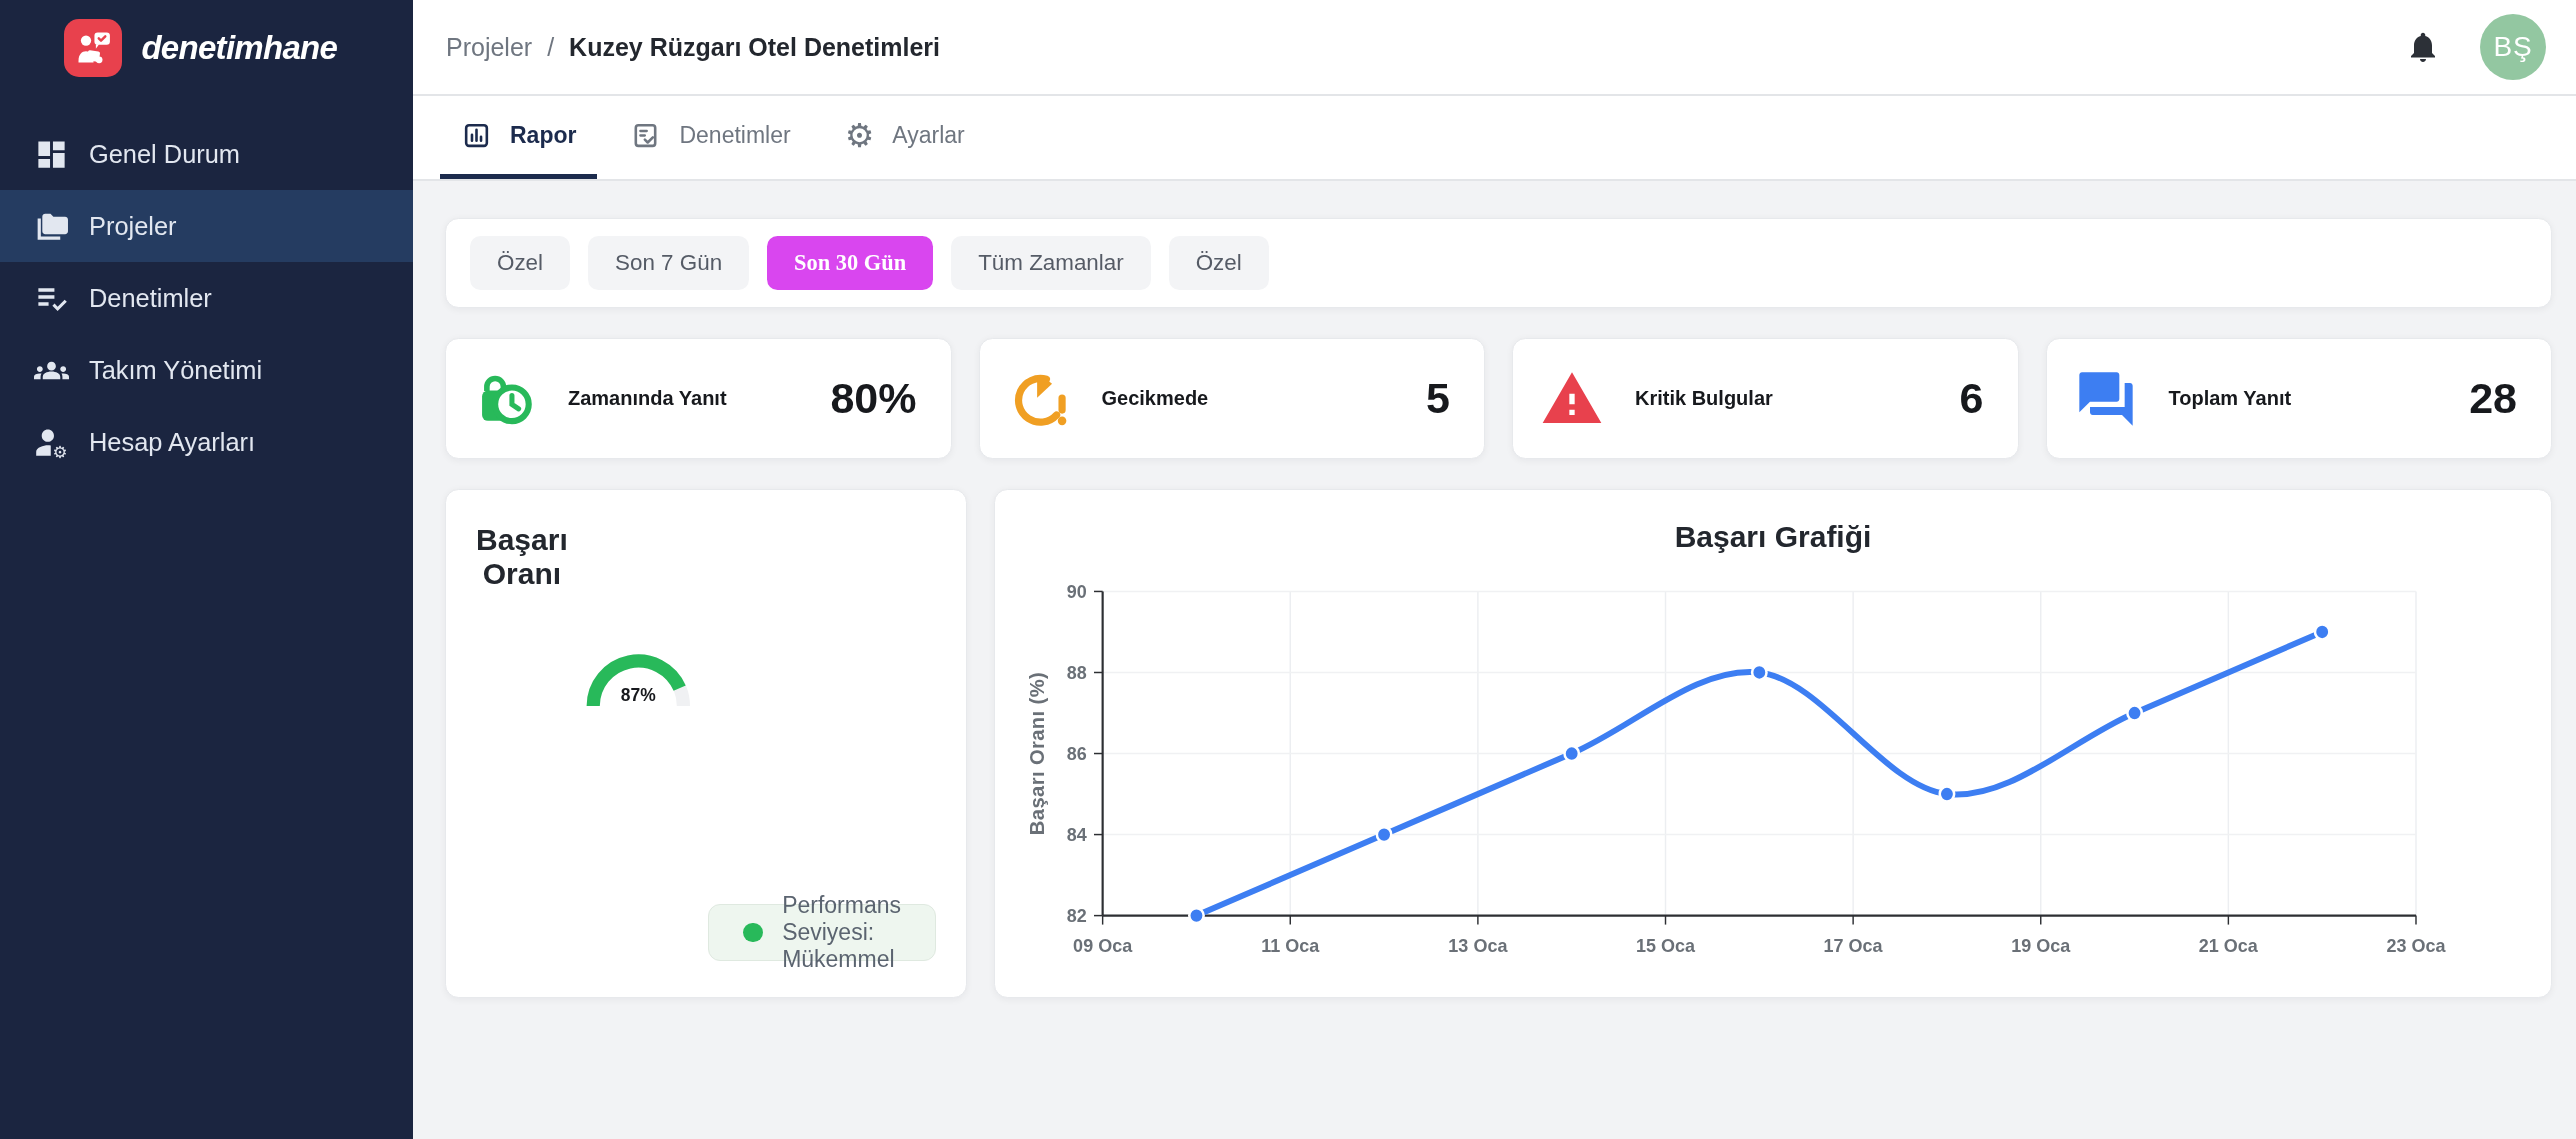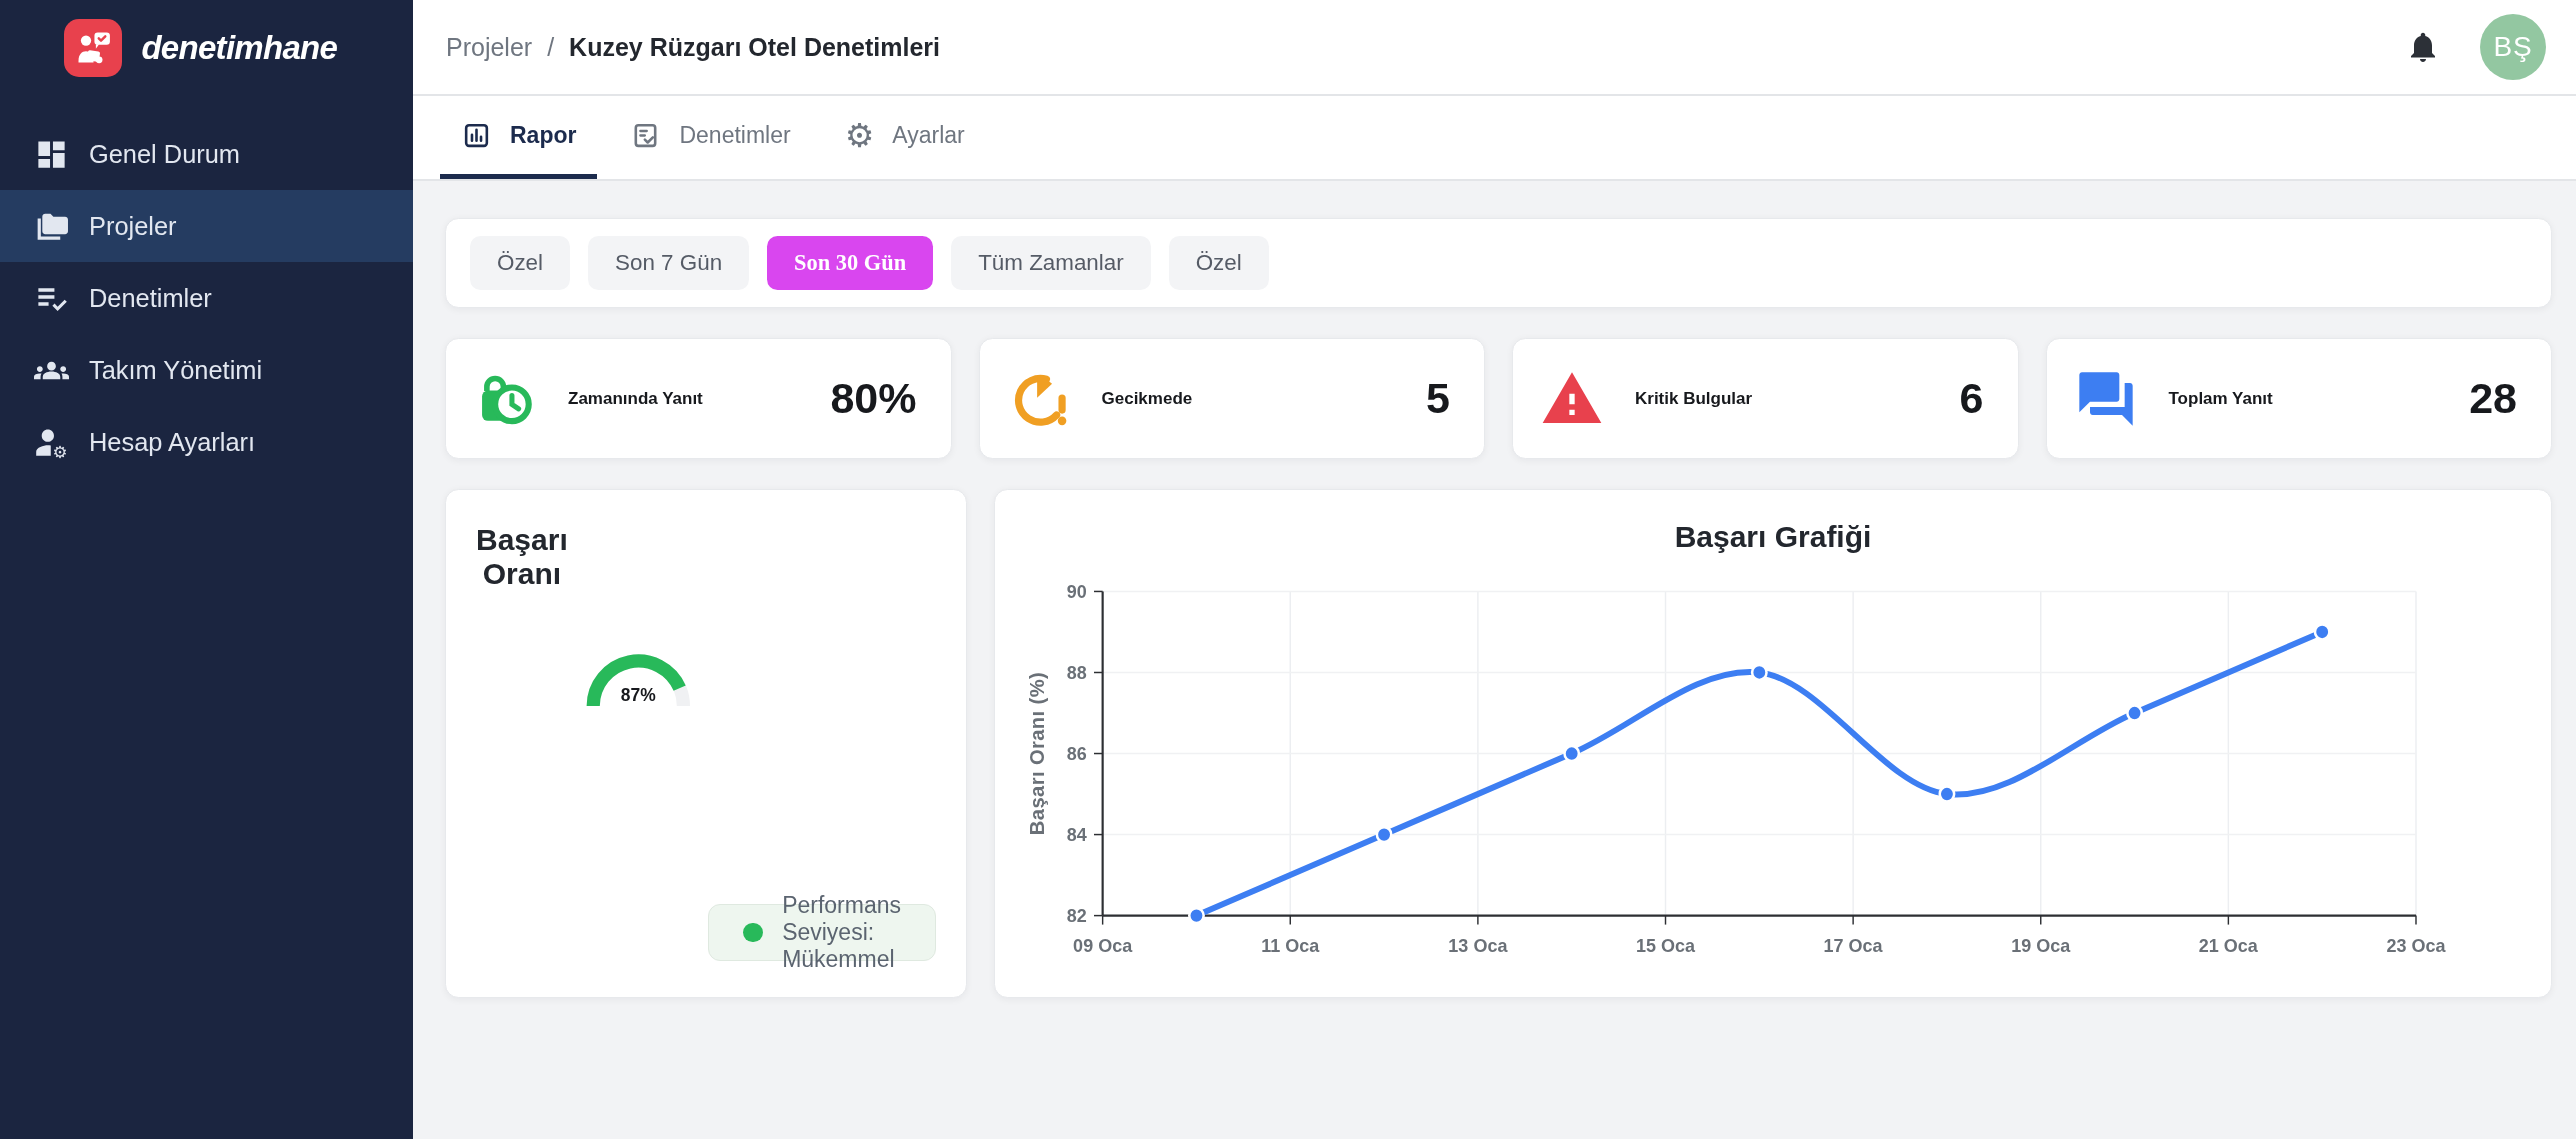--- a/index.html
+++ b/index.html
@@ -39,21 +39,21 @@
   
   .content { flex:1; padding:37px 24px 0 32px; display:flex; flex-direction:column; gap:30px; }
   .card { background:#fff; border:1.5px solid #e7e9ec; border-radius:13.5px; box-shadow:0 1.5px 7.5px rgba(16,24,40,.05); }
   .filter-card { height:90px; display:flex; align-items:center; padding:0 24px; gap:18px; }
   .chip { height:54px; padding:0 27px; border-radius:10.5px; background:#f3f4f6; color:#555b66; font-size:22.4px; display:flex; align-items:center; cursor:pointer; white-space:nowrap; }
   .chip.active { background:#d946ef; color:#fff; font-weight:700;font-family:Liberation Serif, serif; }
   .stats-row { display:flex; gap:27px; }
   .stat-card { flex:1; height:121px; display:flex; align-items:center; padding:0 34px 0 27px; gap:31px; }
   .stat-ico { width:64px; height:64px; flex-shrink:0; }
   .stat-ico svg { width:64px; height:64px; }
-  .stat-label { font-size:17px; font-weight:700; color:#17191d; white-space:nowrap; }
+  .stat-label { font-size:20px; font-weight:700; color:#17191d; white-space:nowrap; }
   .stat-value { margin-left:auto; font-size:43px; font-weight:700; color:#17191d; }
   .bottom-row { display:flex; gap:27px; height:509px; }
   .card-title { font-size:30px; font-weight:700; color:#23272e; text-align:center; }
   .gauge-card { width:522px; flex-shrink:0; display:flex; flex-direction:row; padding:33px 30px 36px;gap:15px; }
   .gauge-card svg { width:389px; height:224px; margin-top:43px; }
   .gauge-value { font-size:82px; font-weight:700; fill:#17191d; }
   .perf-badge { margin-top:auto; height:57px; background:#eef6ef; border:1.5px solid #dfe9e0; border-radius:12px; display:flex; align-items:center; gap:19.4px; padding:0 34px; font-size:23px; color:#5b6470; }
   .perf-dot { width:19.4px; height:19.4px; border-radius:50%; background:#28b95a; flex-shrink:0; }
   .chart-card { flex:1; min-width:0; display:flex; flex-direction:column; align-items:center; padding:30px 27px 19.4px; }
   .chart-card svg { width:100%; height:408px; margin-top:12px; }

